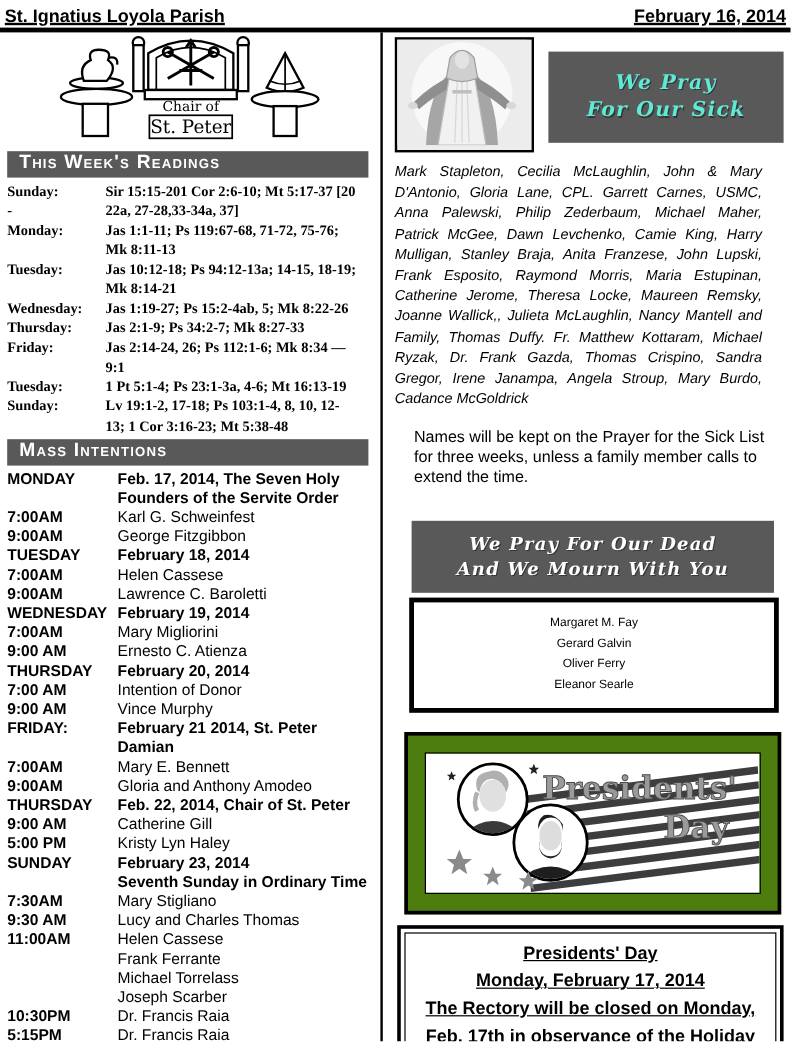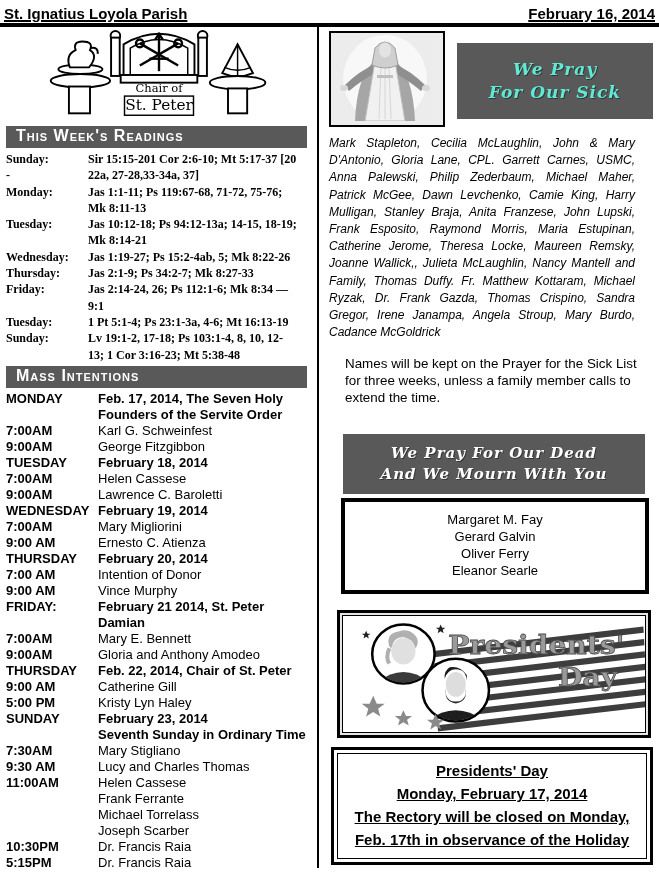--- a/index.html
+++ b/index.html
@@ -54,23 +54,23 @@
   }
   .sick-banner .script-text { font-size:17px; line-height:23px; }
 
   .sick-list { font-size:12px; line-height:17.2px; text-align:justify; margin:8px 18px 0 0;font-style:italic; }
   .sick-note { font-size:13.4px; line-height:17px; margin:14px 8px 0 16px; }
 
   .dead-banner { background:#595959; color:#fff; margin:28px 8px 0 14px; padding:9px 0; text-align:center; }
   .dead-banner .script-text { font-size:15px; line-height:21px; }
 
   .dead-box { border:4px solid #000; margin:4px 4px 0 12px; padding:9px 4px 11px; text-align:center; background:#fff; }
-  .dead-name { font-size:13px; line-height:17px;text-align:center; }
-
-  .presidents-frame { border:3px solid #000; padding:2px; margin:16px 2px 0 8px; background:#e5e5e5; }
+  .dead-name { font-size:10px; line-height:17px;text-align:center; }
+
+  .presidents-frame { border:3px solid #000; padding:14px; margin:16px 2px 0 8px; background:#4d7c0f; }
   .presidents-inner { border:1px solid #000; }
   .presidents-inner svg { display:block; }
 
   .notice-outer { border:3px solid #000; padding:3px; margin:9px 0 0 2px; background:#fff; }
   .notice-inner { border:1px solid #000; padding:5px 2px 7px; text-align:center; }
   .notice-line { font-size:15px; font-weight:bold; text-decoration:underline; line-height:23px; }
 </style>
 </head>
 <body>
 

